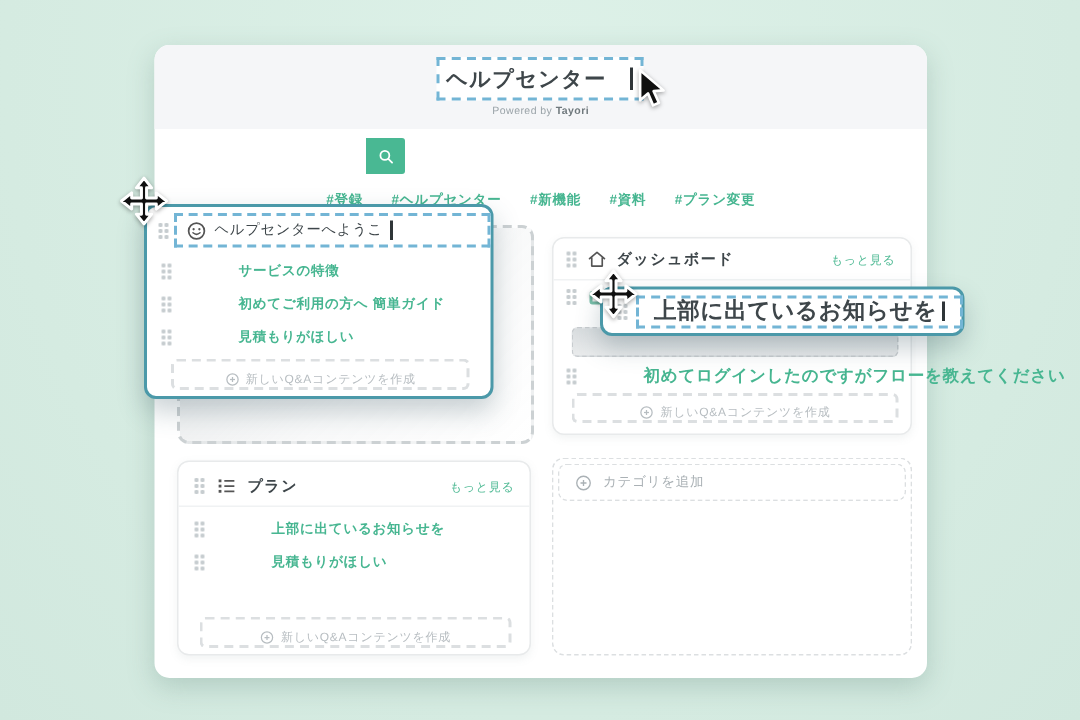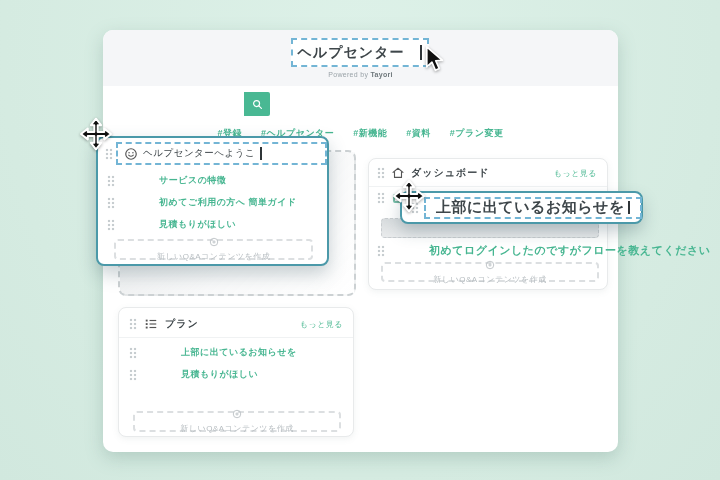--- a/index.html
+++ b/index.html
@@ -38,21 +38,21 @@
   
   .dots { width:8px; height:12px; flex:0 0 8px;
           background-image:radial-gradient(circle at 2px 2px, #c7cdd0 1.3px, transparent 1.6px);
           background-size:4px 4px; }
   .card-title { font-size:10px; font-weight:bold; color:#3e464a; letter-spacing:1px; }
   .more { font-size:8px; color:#52bb96; letter-spacing:.5px; margin-left:auto; }
   .hdivider { border-bottom:1px solid #f0f2f3; }
   .item-row { display:flex; align-items:center; gap:8px; }
   .item-link { font-size:9px; font-weight:bold; color:#47b691; letter-spacing:.5px; white-space:nowrap;margin-left:36px; }
   .add-btn { border:2px dashed #dcdfe1; border-radius:4px; color:#b7bdc1; font-size:8px;
-             display:flex; align-items:center; justify-content:center; gap:4px; letter-spacing:.5px;flex-direction:column; }
+             display:flex; align-items:flex-end; justify-content:center; gap:4px; letter-spacing:.5px; }
   .icon16 { width:14px; height:14px; flex:0 0 14px; }
 
   
   .drop-zone { position:absolute; left:118px; top:150px; width:238px; height:146px;
                border:2px dashed #ccd1d3; border-radius:8px;
                background:linear-gradient(135deg, rgba(130,142,148,.22) 0%, rgba(130,142,148,.05) 60%, rgba(130,142,148,0) 100%); }
 
   
   .welcome-card { position:absolute; left:96px; top:136px; width:233px; height:130px;
                   background:#fff; border:2px solid #4b99a9; border-radius:8px;
@@ -250,20 +250,32 @@
         <svg width="10" height="10" viewBox="0 0 24 24">
             <circle cx="12" cy="12" r="9" fill="none" stroke="#b7bdc1" stroke-width="2"></circle>
             <line x1="12" y1="8" x2="12" y2="16" stroke="#b7bdc1" stroke-width="2"></line>
             <line x1="8" y1="12" x2="16" y2="12" stroke="#b7bdc1" stroke-width="2"></line>
           </svg>
       </span>
       <span>新しいQ&amp;Aコンテンツを作成</span>
     </div>
   </div>
 
+  <div class="cat-zone">
+    <div class="cat-head">
+      <span style="display:flex">
+        <svg width="12" height="12" viewBox="0 0 24 24">
+            <circle cx="12" cy="12" r="9" fill="none" stroke="#aab1b5" stroke-width="1.8"></circle>
+            <line x1="12" y1="8" x2="12" y2="16" stroke="#aab1b5" stroke-width="1.8"></line>
+            <line x1="8" y1="12" x2="16" y2="12" stroke="#aab1b5" stroke-width="1.8"></line>
+          </svg>
+      </span>
+      <span>カテゴリを追加</span>
+    </div>
+  </div>
 
   <div class="float-box">
     <span class="dots"></span>
     <div class="float-edit">
       <span class="float-text">上部に出ているお知らせを</span>
       <span class="caret"></span>
     </div>
   </div>
 
   <div class="cursor" style="left:79px; top:117px;">

